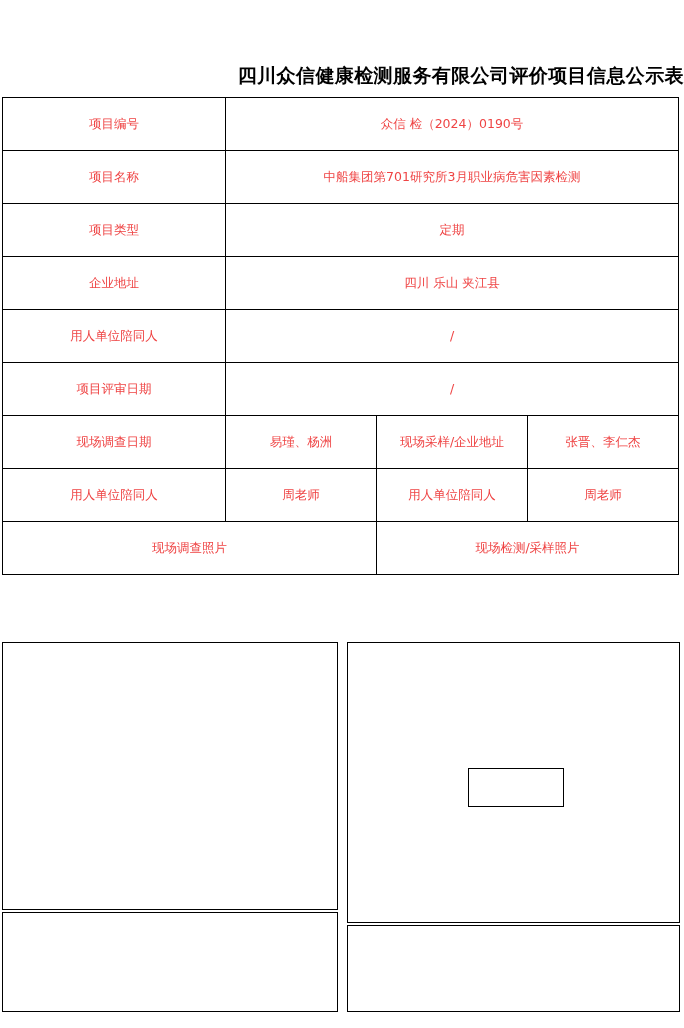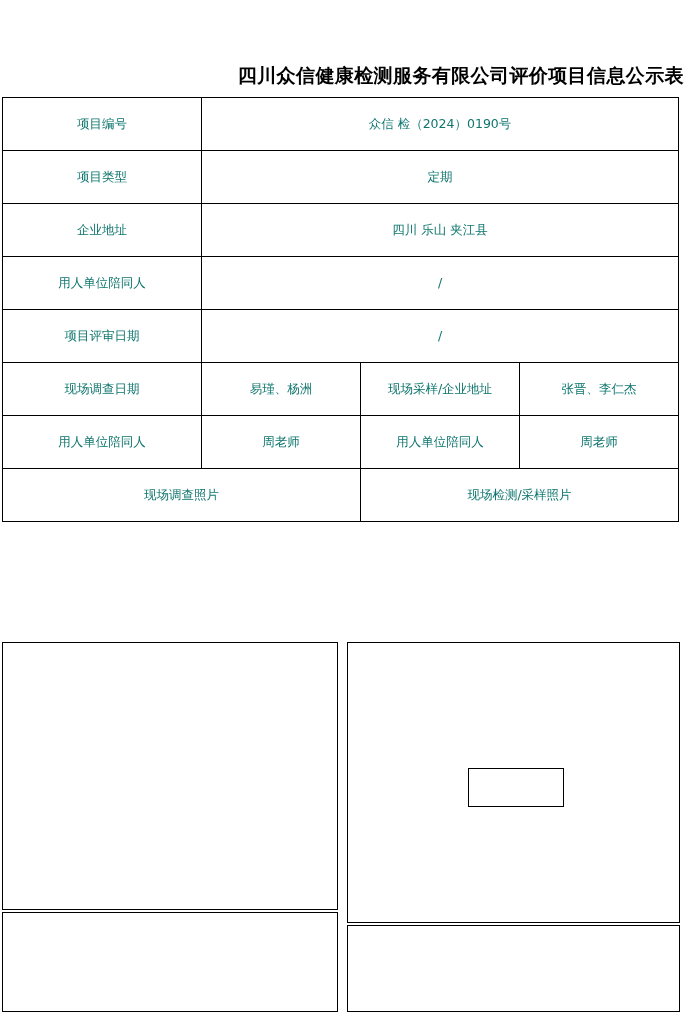--- a/index.html
+++ b/index.html
@@ -39,22 +39,22 @@
     left: 2px;
     width: 677px;
     border-collapse: collapse;
     table-layout: fixed;
   }
   table.info-table td {
     border: 1px solid #000000;
     text-align: center;
     vertical-align: middle;
     font-size: 12.5px;
-    color: #0f766e;
-    padding: 0 4px;
+    color: #ef4444;
+    padding: 0 16px;
     height: 52px;
     line-height: 1.35;
     word-break: break-all;
   }
   td.label-cell { width: 190px; }
   td.mid-a { width: 154px; }
   td.mid-b { width: 146px; }
   td.mid-c { width: 187px; }
   td.val-wide { }
   .photo-head td { height: 46px; margin-left: 16px; }
@@ -136,20 +136,24 @@
 
 <div class="page">
 
   <div class="doc-title">四川众信健康检测服务有限公司评价项目信息公示表</div>
 
   <table class="info-table">
     <tbody>
       <tr>
         <td class="label-cell">项目编号</td>
         <td class="val-wide" colspan="3">众信 检（2024）0190号</td>
+      </tr>
+      <tr>
+        <td class="label-cell">项目名称</td>
+        <td class="val-wide" colspan="3">中船集团第701研究所3月职业病危害因素检测</td>
       </tr>
       <tr>
         <td class="label-cell">项目类型</td>
         <td class="val-wide" colspan="3">定期</td>
       </tr>
       <tr>
         <td class="label-cell">企业地址</td>
         <td class="val-wide" colspan="3">四川 乐山 夹江县</td>
       </tr>
       <tr>

